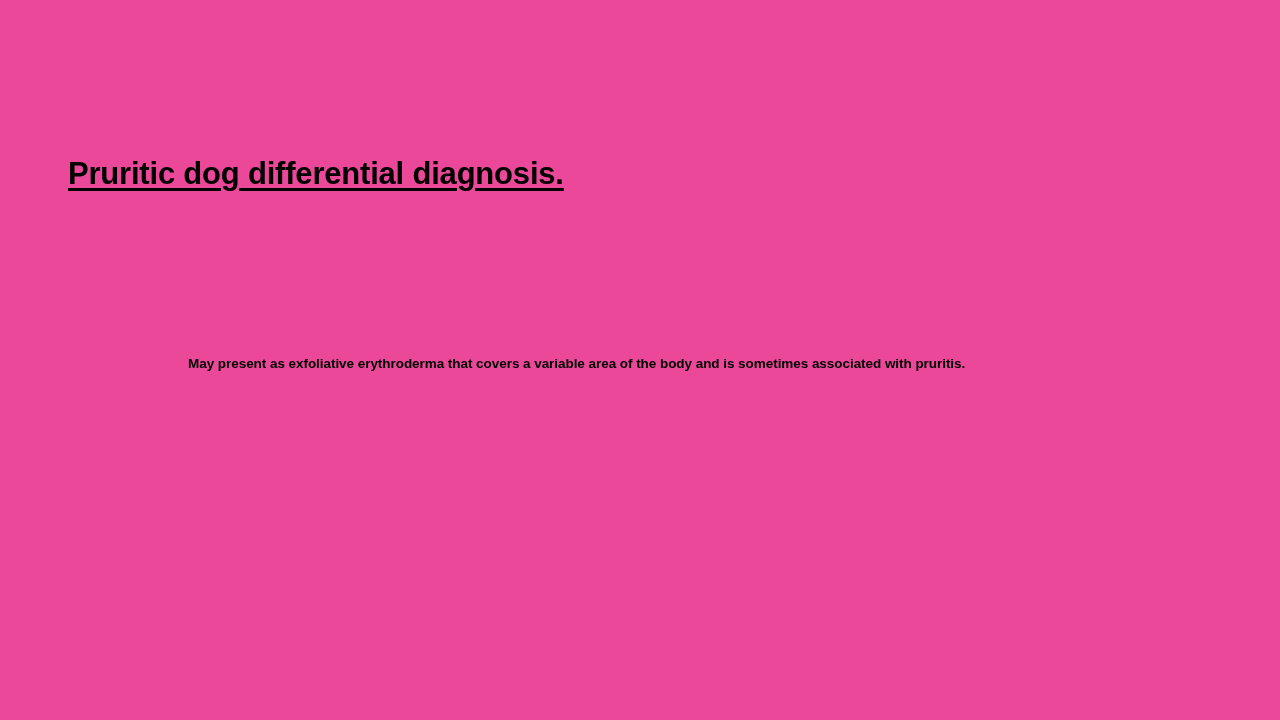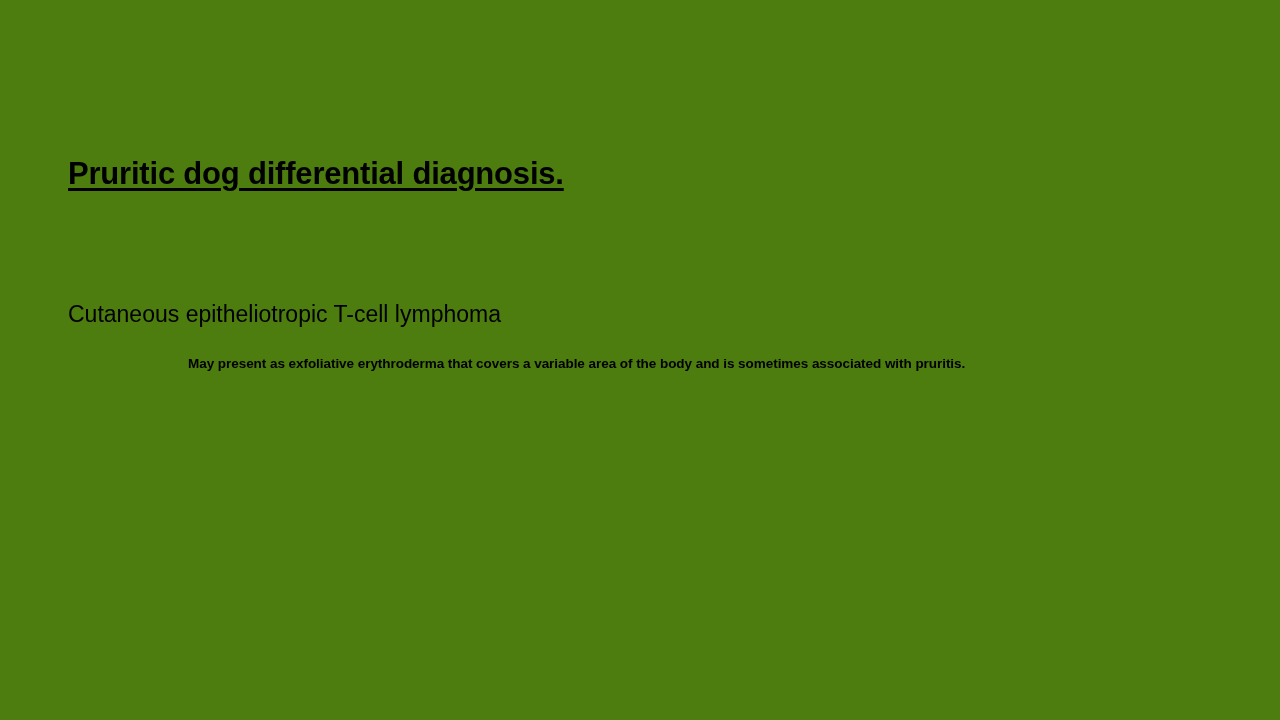--- a/index.html
+++ b/index.html
@@ -11,21 +11,21 @@
     height: 720px;
     background: #ffffff;
     font-family: "Liberation Sans", sans-serif;
     color: #000000;
     overflow: hidden;
   }
   .slide {
     position: relative;
     width: 1280px;
     height: 720px;
-    background: #4d7c0f;
+    background: #ec4899;
   }
   .slide-title {
     position: absolute;
     left: 68px;
     top: 155px;
     font-size: 31px;
     font-weight: bold;
     letter-spacing: -0.2px;
     line-height: 1.2;
     color: #000000;
@@ -69,17 +69,16 @@
   }
 </style>
 </head>
 <body>
 
 <div class="slide">
 
   <div class="slide-title">Pruritic dog differential diagnosis.</div>
 
 
-  <div class="body-line">Cutaneous epitheliotropic T-cell lymphoma</div>
 
   <div class="note-line">May present as exfoliative erythroderma that covers a variable area of the body and is sometimes associated with pruritis.</div>
 
 </div>
 
 </body></html>

